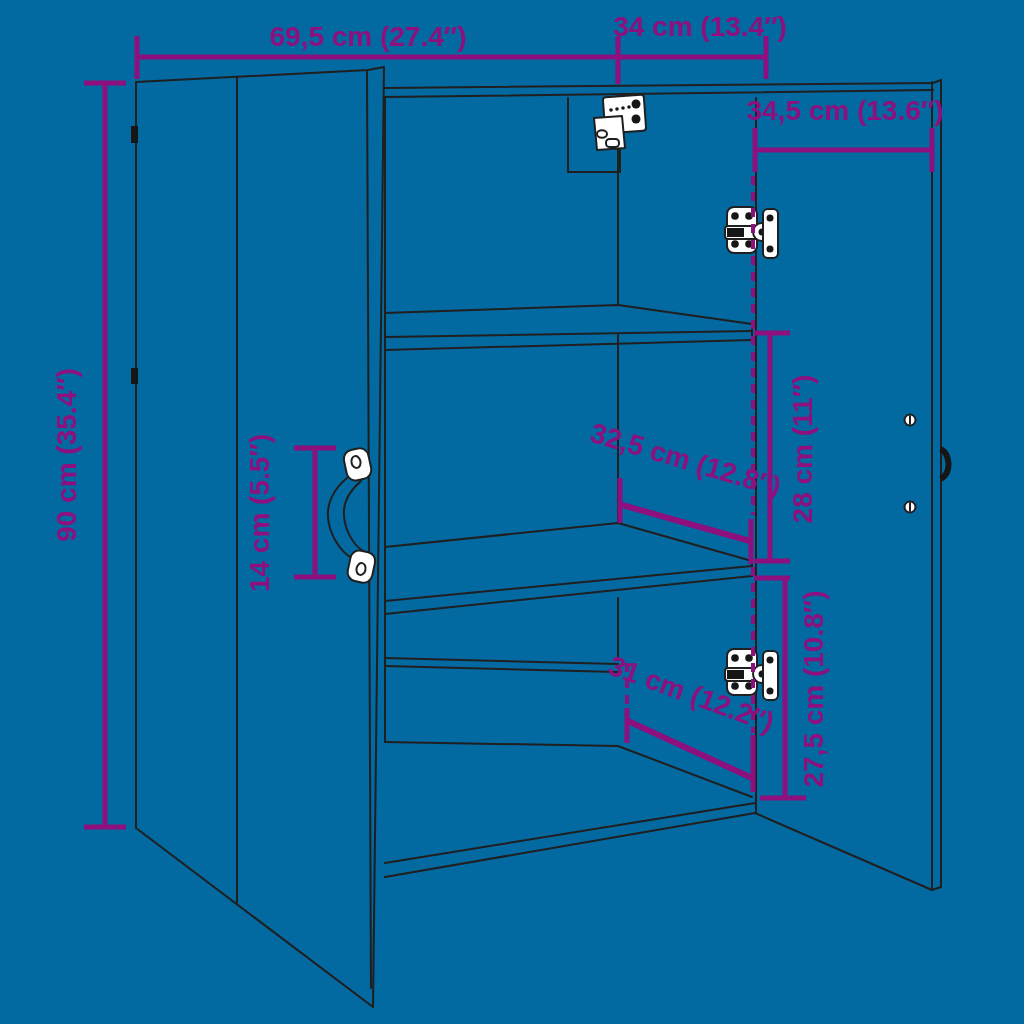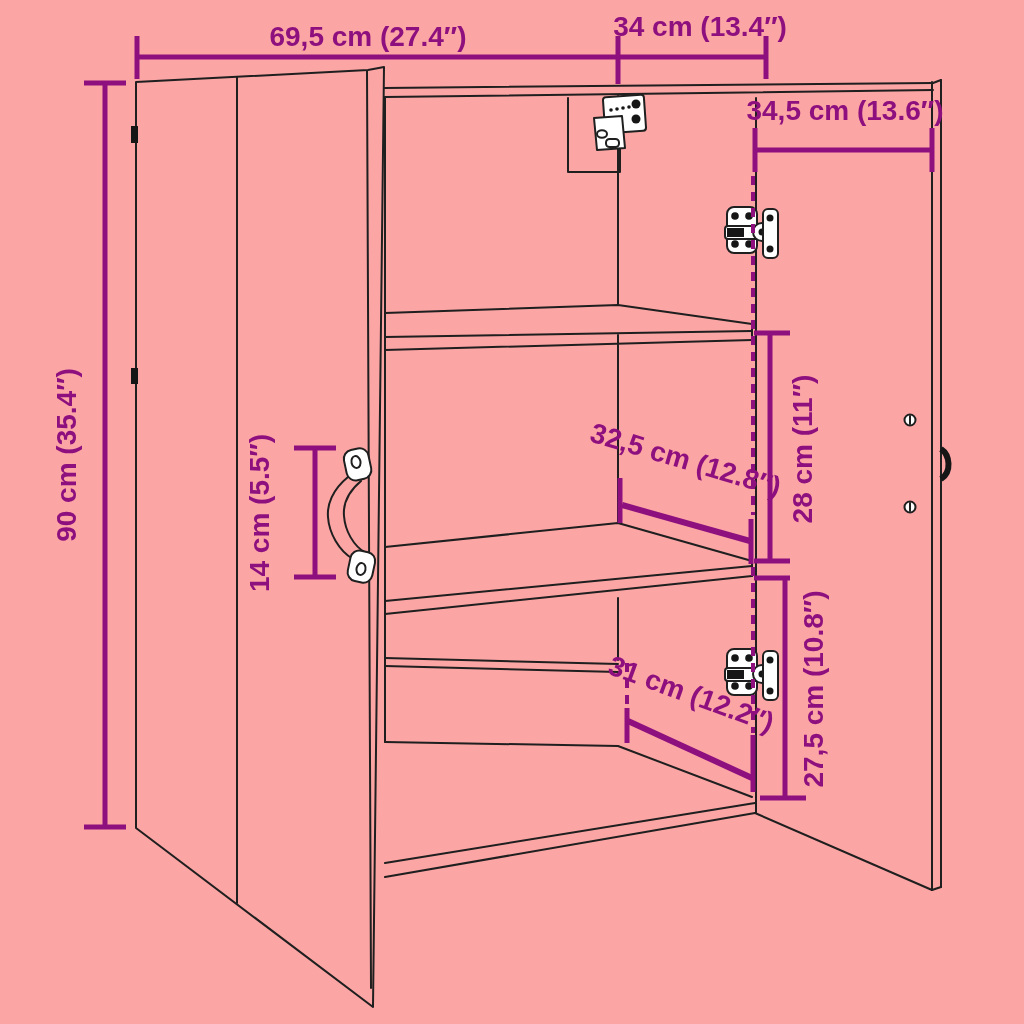--- a/index.html
+++ b/index.html
@@ -1,19 +1,19 @@
 <!DOCTYPE html>
 <html><head>
 <meta charset="utf-8">
 <style>
   html,body{margin:0;padding:0;background:#fff;}
   .stage{
     position:relative;
     width:1024px;height:1024px;
-    background:#fca5a5;
+    background:#0369a1;
     font-family:"Liberation Sans", sans-serif;
     overflow:hidden;
   }
   svg{display:block;width:100%;height:100%;}
   .blk{stroke:#1f1f1f;stroke-width:2;fill:none;stroke-linejoin:round;stroke-linecap:round;}
   .blkfill{fill:#161616;stroke:none;}
   .white{fill:#ffffff;}
   .dim{stroke-width:5;fill:none;stroke-linecap:butt;}
   .dimthick{stroke-width:6;fill:none;stroke-linecap:butt;}
   .dimdash{stroke-width:4;fill:none;stroke-dasharray:9 7;}

